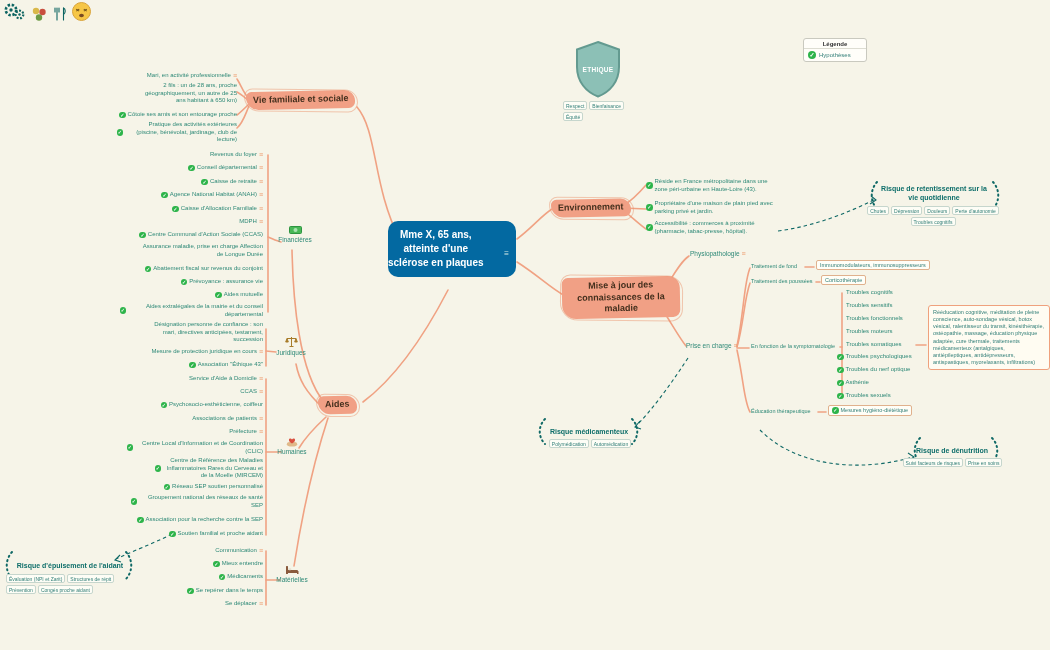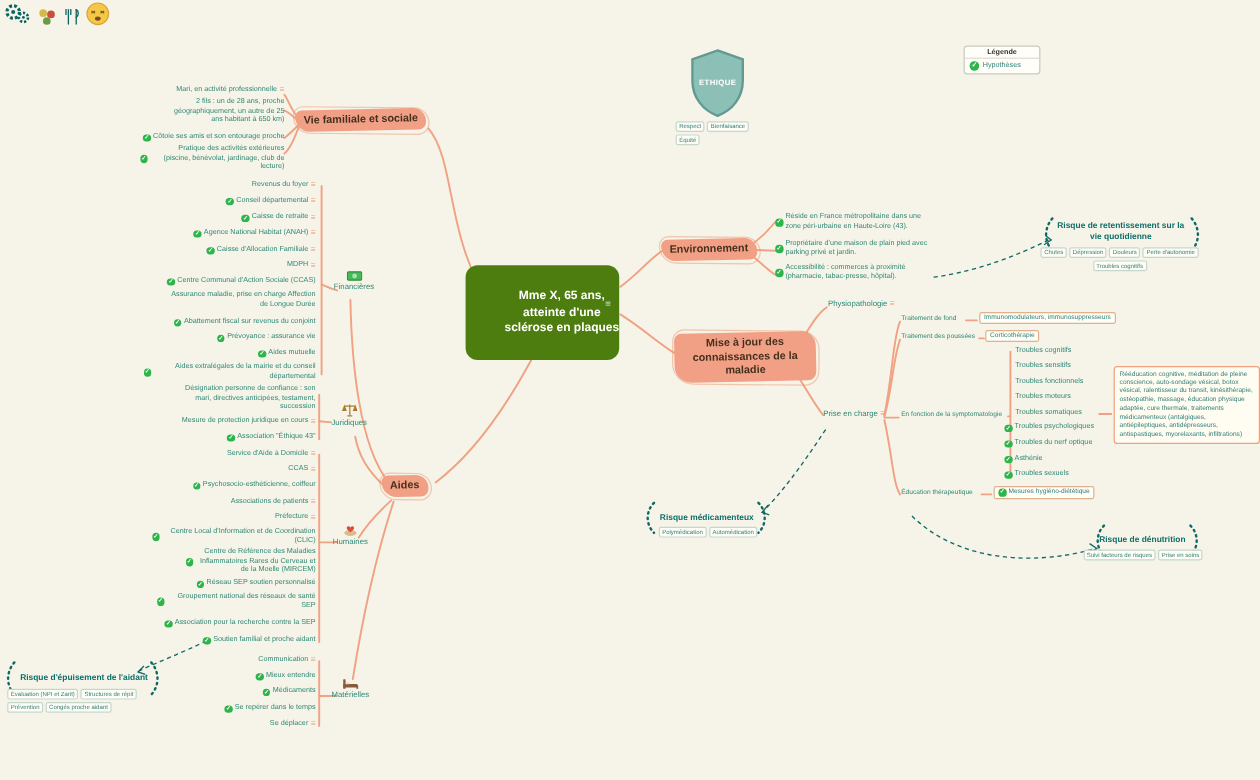--- a/index.html
+++ b/index.html
@@ -6,21 +6,21 @@
   body{width:1050px;height:650px;position:relative;background:#f6f4e8;font-family:"Liberation Sans",sans-serif;overflow:hidden;}
   .layer{position:absolute;left:0;top:0;pointer-events:none;}
   .lf{position:absolute;display:flex;align-items:center;gap:2px;color:#2e8977;font-size:6px;line-height:1.25;}
   .lf.r{justify-content:flex-end;}
   .lf.r .t{text-align:right;}
   .t{display:block;}
   .chk{flex:0 0 auto;display:inline-block;width:6.5px;height:6.5px;border-radius:50%;background:#2db44a;color:#fff;font-size:5px;line-height:6.5px;text-align:center;font-weight:bold;}
   .ni{flex:0 0 auto;color:#ec9a6d;font-weight:bold;font-size:7px;line-height:1;}
   .topic{position:absolute;background:#f1a085;color:#45301e;font-weight:bold;font-size:9px;text-align:center;padding:3px 7px;border-radius:6px 12px 7px 14px;transform:rotate(-1.2deg);line-height:1.3;}
   .topic::after{content:"";position:absolute;inset:-2.5px;border:1.5px solid rgba(236,150,112,.5);border-radius:10px 16px 12px 18px;transform:rotate(1.8deg);pointer-events:none;}
-  .central{position:absolute;left:388px;top:221px;width:128px;height:79px;background:#4d7c0f;border-radius:10px;color:#fff;display:flex;align-items:center;justify-content:flex-end;}
+  .central{position:absolute;left:388px;top:221px;width:128px;height:56px;background:#0369a1;border-radius:10px;color:#fff;display:flex;align-items:center;justify-content:flex-start;}
   .central .t{white-space:pre-line;text-align:center;font-weight:bold;font-size:10px;line-height:1.38;}
   .central .ni{position:absolute;right:7px;top:29px;color:#cfe7e2;font-size:8px;}
   .sub{position:absolute;color:#2e8977;font-size:5.5px;display:flex;align-items:center;gap:2px;white-space:nowrap;}
   .sub.big{font-size:6.5px;}
   .pill{position:absolute;display:flex;align-items:center;gap:2px;border:1px solid #e0b18d;background:#fffef7;color:#35807a;font-size:5.5px;padding:1px 3px;border-radius:2px;white-space:nowrap;}
   .notebox{position:absolute;border:1px solid #efa17d;background:#fffcf2;color:#35807a;font-size:5.5px;line-height:1.3;padding:3px 4px;border-radius:3px;}
   .grp{position:absolute;display:flex;flex-direction:column;align-items:center;gap:1px;color:#2e8977;font-size:6.5px;text-align:center;}
   .risk-title{position:absolute;color:#0e6e6a;font-weight:bold;font-size:7px;text-align:center;line-height:1.3;}
   .chiprow{position:absolute;display:flex;gap:2px;justify-content:center;flex-wrap:wrap;}
   .chiprow.left{justify-content:flex-start;}

